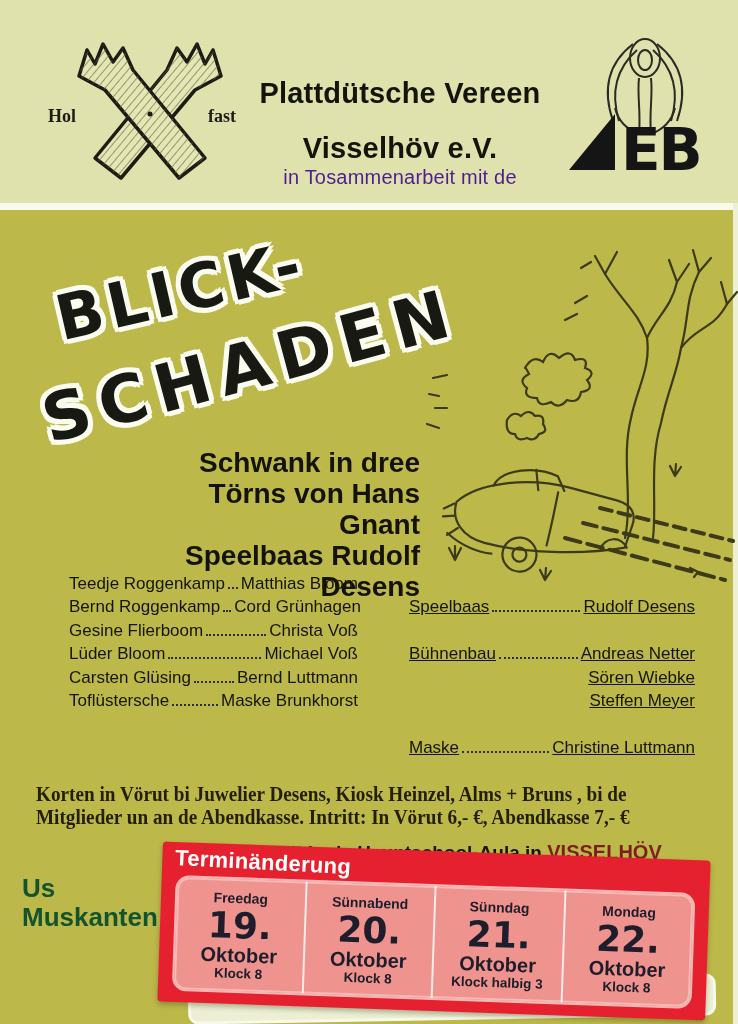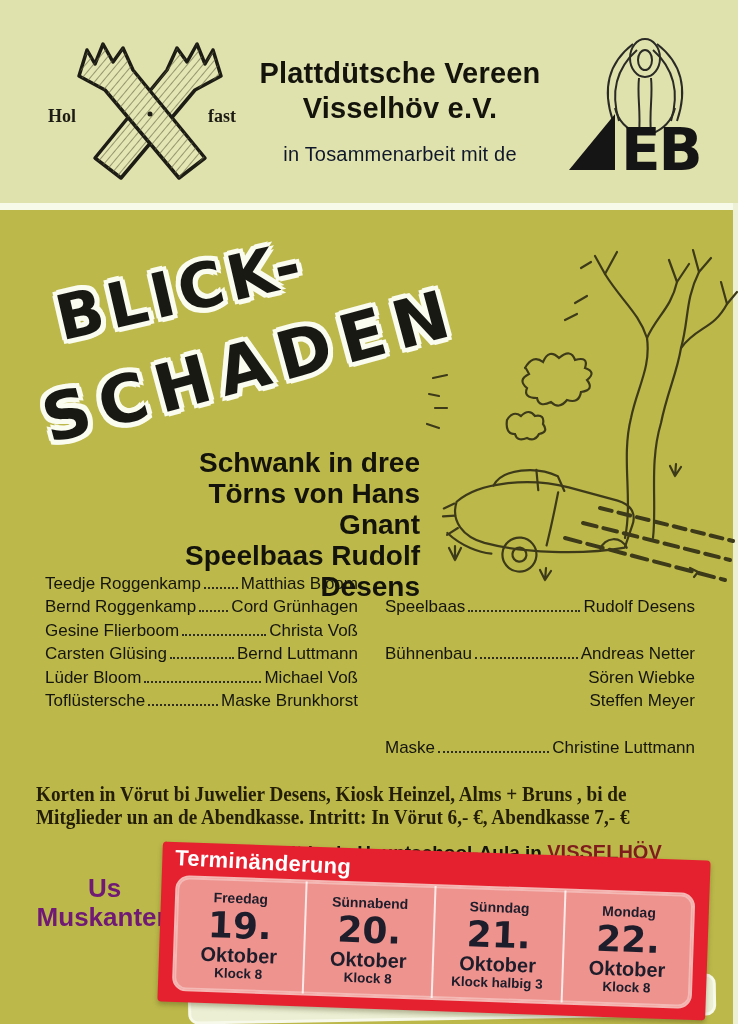--- a/index.html
+++ b/index.html
@@ -4,49 +4,49 @@
 <style>
   html,body{margin:0;padding:0;background:#888;}
   .poster{position:relative;width:738px;height:1024px;background:#bcb84a;overflow:hidden;
           font-family:"Liberation Sans",sans-serif;color:#1b1b12;}
   
   .header{position:absolute;left:0;top:0;width:738px;height:203px;background:#e0e2ae;}
   .divider{position:absolute;left:0;top:203px;width:738px;height:7px;background:#f8fae9;}
   .edge-right{position:absolute;right:0;top:203px;width:5px;height:821px;background:#eef0d5;}
   .holfast{position:absolute;left:30px;top:18px;}
   .org{position:absolute;left:240px;top:56px;width:320px;text-align:center;}
-  .org .l1,.org .l2{font-size:29px;font-weight:bold;color:#14140c;line-height:35px;letter-spacing:.2px;}
-  .org .coop{font-size:20px;color:#0f172a;margin-top:17px;letter-spacing:.2px;}
+  .org .l1,.org .l2{font-size:29px;font-weight:bold;color:#14140c;line-height:35px;letter-spacing:.2px;margin-top:20px;}
+  .org .coop{font-size:20px;color:#4c1d95;margin-top:0;letter-spacing:.2px;}
   .leb{position:absolute;left:553px;top:16px;}
   
   .title{position:absolute;font-family:"DejaVu Sans",sans-serif;font-weight:bold;color:#191914;white-space:nowrap;
          text-shadow:-4px -4px 0 #fbfcf0,4px -4px 0 #fbfcf0,-4px 4px 0 #fbfcf0,4px 4px 0 #fbfcf0,
                      -5px 0 0 #fbfcf0,5px 0 0 #fbfcf0,0 -5px 0 #fbfcf0,0 5px 0 #fbfcf0;}
   .blick{left:57px;top:283px;font-size:62px;letter-spacing:5px;transform:rotate(-13deg);transform-origin:left center;}
   .schaden{left:44px;top:383px;font-size:66px;letter-spacing:10px;transform:rotate(-15deg);transform-origin:left center;}
   
   .subtitle{position:absolute;left:120px;top:447px;width:300px;text-align:right;
             font-family:Liberation Sans, sans-serif;font-weight:bold;font-size:28px;line-height:31px;color:#14130b;}
   
   .illustration{position:absolute;left:425px;top:208px;}
   
   .cast{position:absolute;left:45px;top:574px;width:650px;display:flex;justify-content:space-between;font-size:17px;color:#15150e;}
   .castcol{width:313px;}
-  .crewcol{width:310px;}
-  .row{display:flex;align-items:baseline;height:23.4px;white-space:nowrap;}
+  .crewcol{width:310px;text-decoration:underline;}
+  .row{display:flex;align-items:baseline;height:23.4px;white-space:nowrap;margin-left:24px;}
   .leader{flex:1;border-bottom:2px dotted #2e2e24;margin:0 3px 4px 3px;min-width:8px;}
   
   .tickets{position:absolute;left:36px;top:783px;font-family:"Liberation Serif",serif;font-weight:bold;
            font-size:20px;line-height:22.5px;color:#241e06;white-space:nowrap;transform:scaleX(.96);transform-origin:left top;}
   
   .venue{position:absolute;left:214px;top:841px;font-size:19px;font-weight:bold;color:#15150e;white-space:nowrap;z-index:1;}
   .venue .hl{color:#7f1d1d;font-size:20px;}
   
-  .music{position:absolute;left:22px;top:874px;width:165px;text-align:center;font-size:26px;font-weight:bold;
-         line-height:29px;color:#701a75;z-index:1;}
+  .music{position:absolute;left:22px;top:874px;width:165px;text-align:left;font-size:26px;font-weight:bold;
+         line-height:29px;color:#14532d;z-index:1;}
   
   .palebox{position:absolute;left:188px;top:978px;width:522px;height:36px;background:#ecefd3;
            border:3px solid #f7f9ea;border-radius:10px;transform:rotate(-1deg);z-index:2;}
   
   .sticker{position:absolute;left:160px;top:851px;width:548px;height:160px;background:#e6212f;border-radius:4px;
            transform:rotate(2deg);box-shadow:0 3px 5px rgba(60,60,20,.35);z-index:3;}
   .sticker .label{position:absolute;left:13px;top:3px;color:#ffffff;font-size:22px;font-weight:bold;
                   letter-spacing:.3px;transform:rotate(1deg);transform-origin:left top;}
   .panel{position:absolute;left:14px;right:14px;top:33px;bottom:11px;background:#ee938e;border-radius:14px;
          border:2px solid #f5b7b3;box-shadow:inset 0 0 0 2px rgba(255,255,255,.35);display:flex;}
@@ -167,28 +167,28 @@
           <span>Bernd Roggenkamp</span>
           <span class="leader"></span>
           <span>Cord Grünhagen</span>
         </div>
       <div class="row">
           <span>Gesine Flierboom</span>
           <span class="leader"></span>
           <span>Christa Voß</span>
         </div>
       <div class="row">
+          <span>Lüder Bloom</span>
+          <span class="leader"></span>
+          <span>Michael Voß</span>
+        </div>
+      <div class="row">
           <span>Carsten Glüsing</span>
           <span class="leader"></span>
           <span>Bernd Luttmann</span>
-        </div>
-      <div class="row">
-          <span>Lüder Bloom</span>
-          <span class="leader"></span>
-          <span>Michael Voß</span>
         </div>
       <div class="row">
           <span>Toflüstersche</span>
           <span class="leader"></span>
           <span>Maske Brunkhorst</span>
         </div>
     </div>
     <div class="crewcol">
       <div class="row">
           <span></span>

